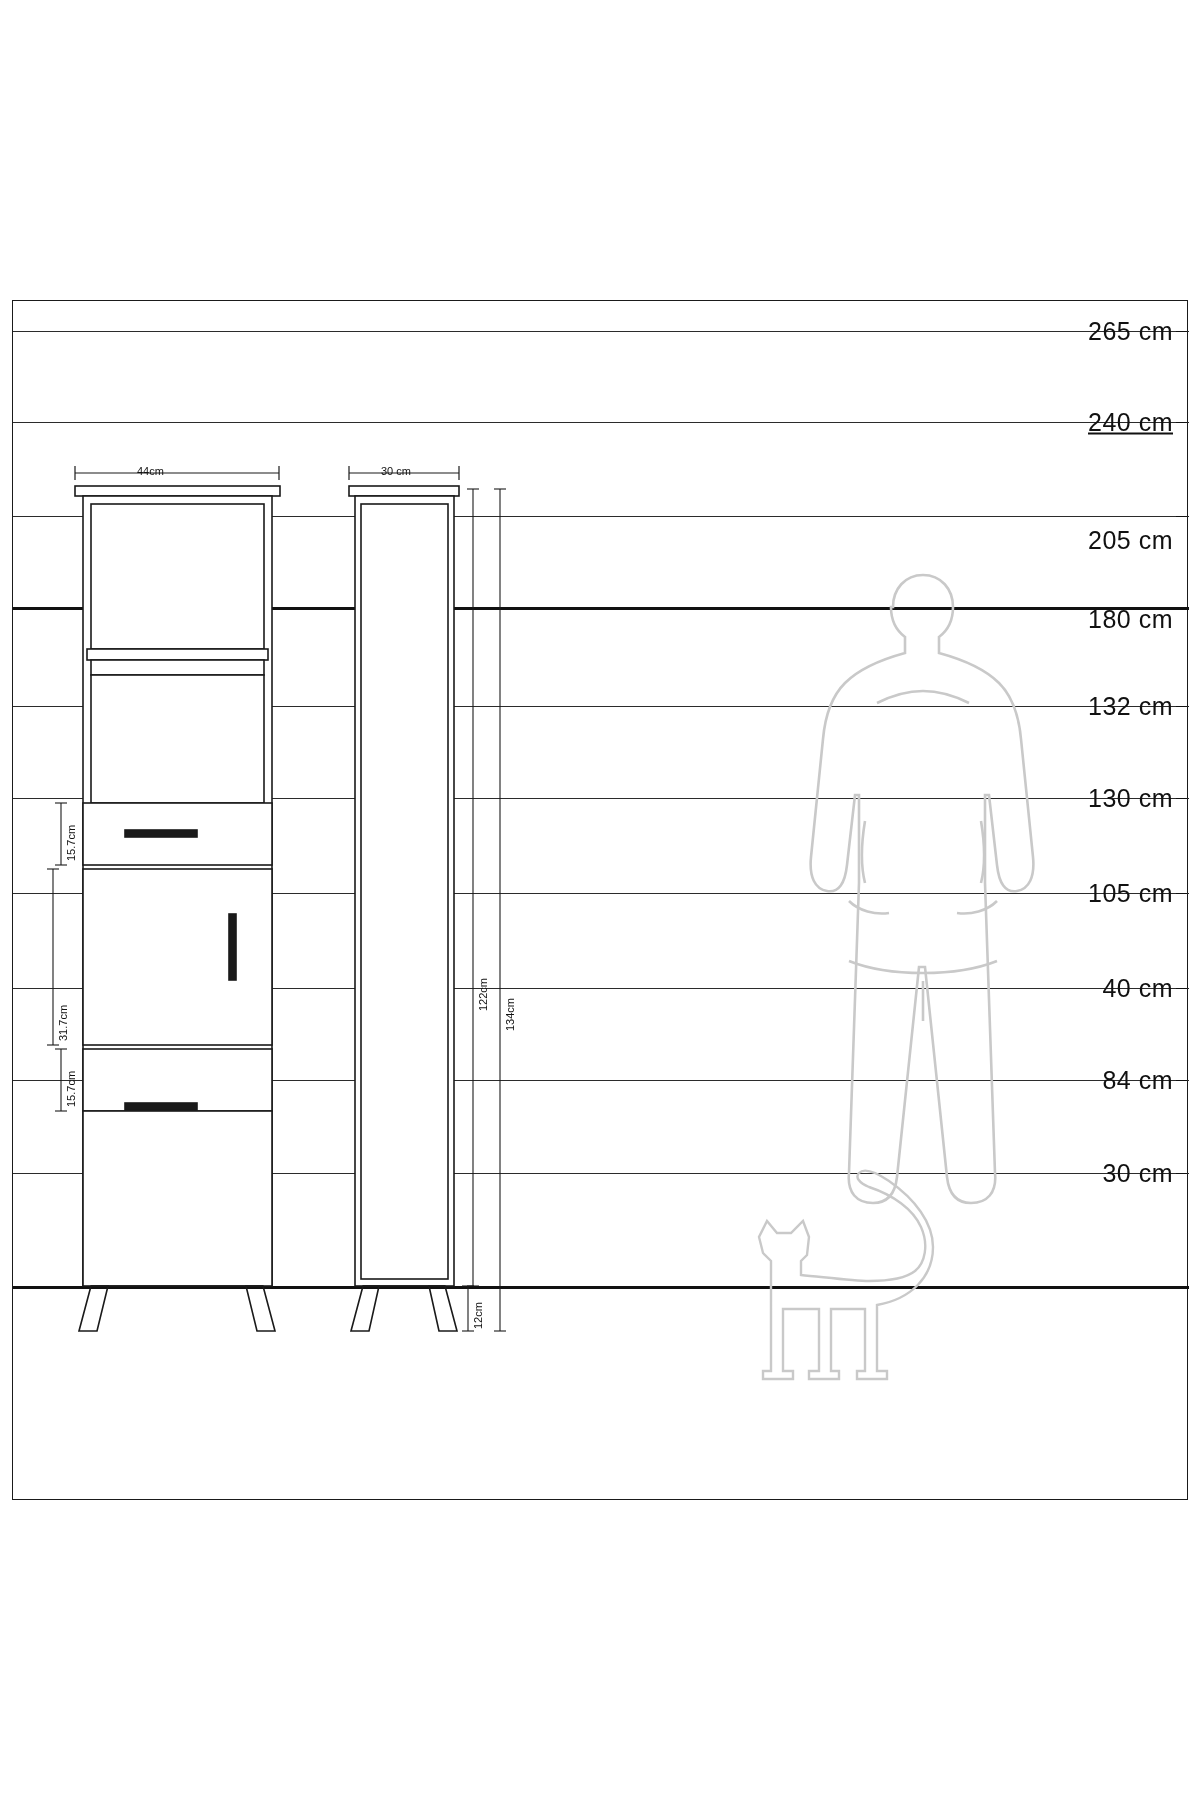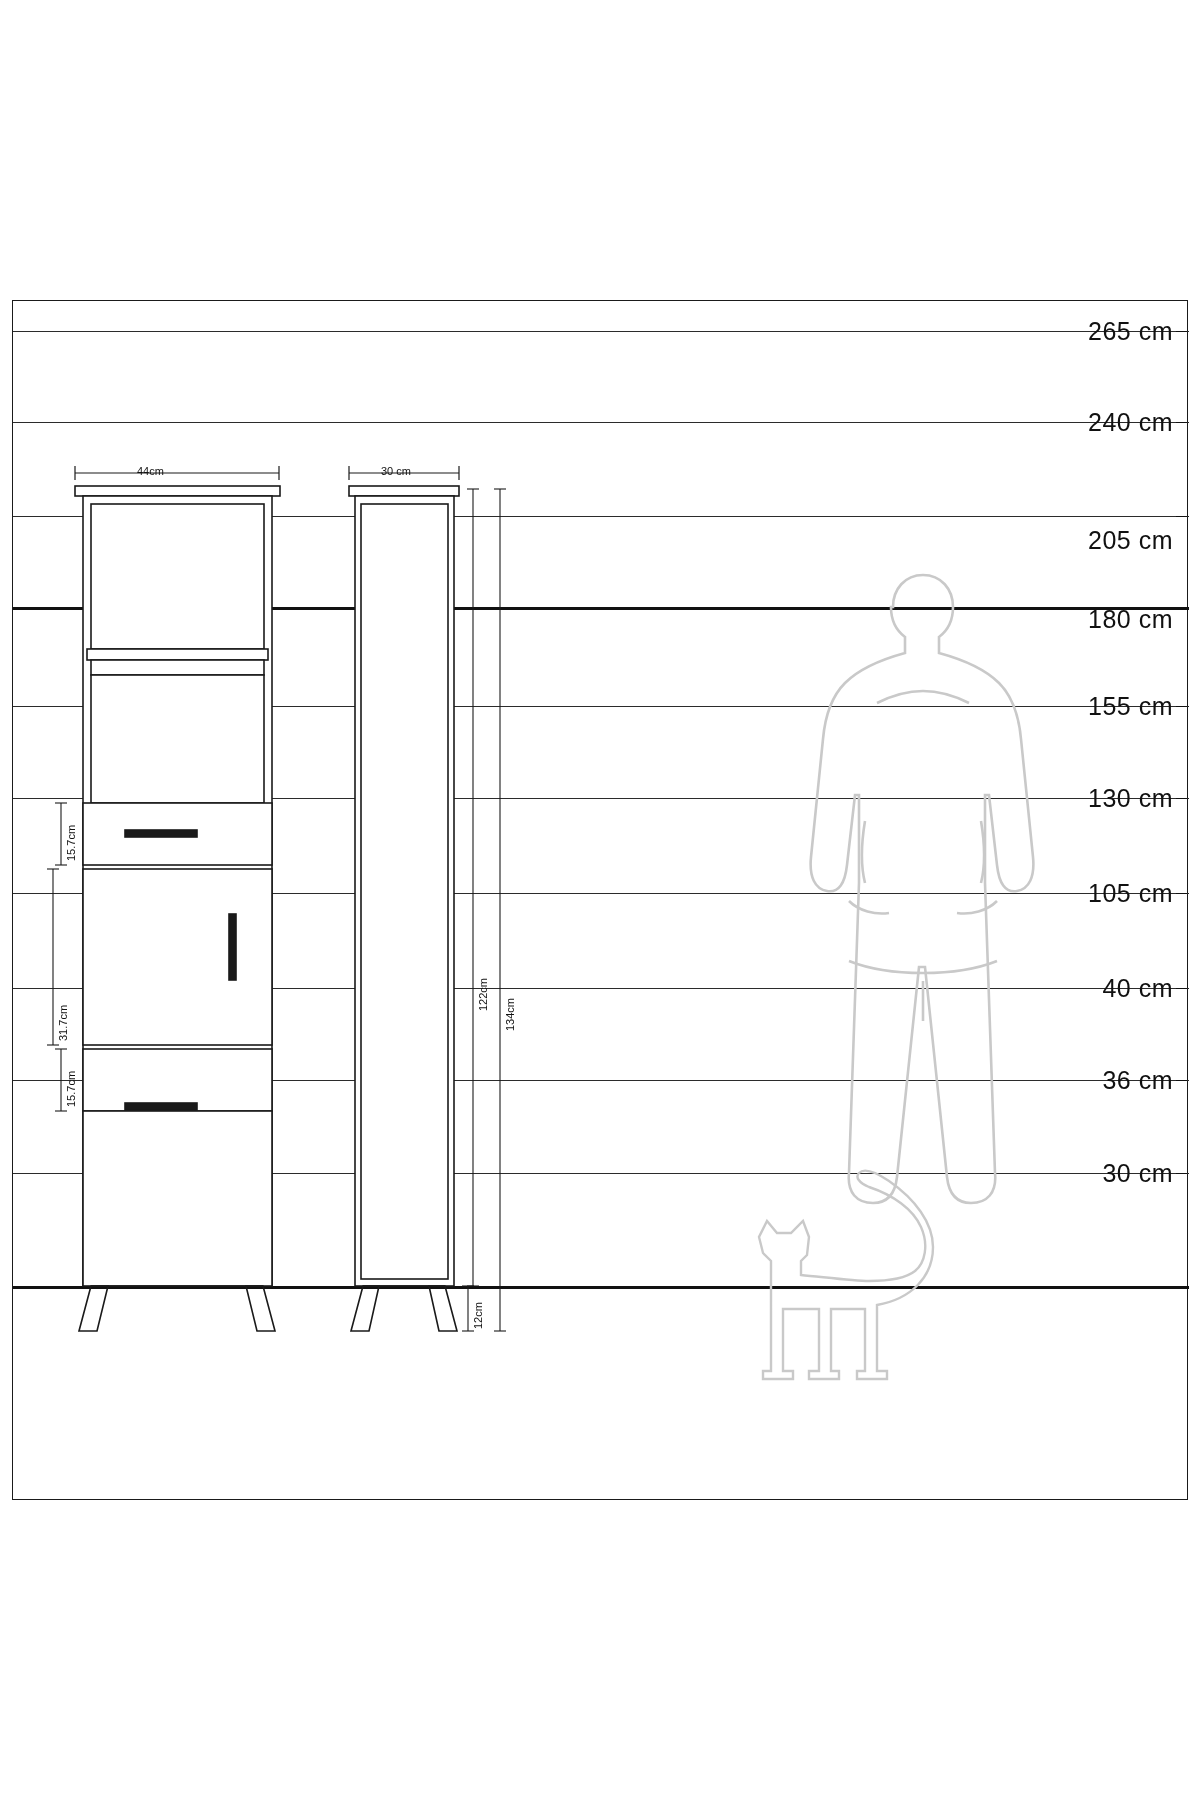--- a/index.html
+++ b/index.html
@@ -81,49 +81,49 @@
 <div id="stage">
 
   <div class="frame">
 
     <div class="rule" style="top:30px;"></div>
     <div class="tickmark" style="top:30px; right:0px;"></div>
     <div class="rule-label" style="top:30px;">265 cm</div>
 
     <div class="rule" style="top:121px;"></div>
     <div class="tickmark" style="top:121px; right:0px;"></div>
-    <div class="rule-label" style="top:121px;">240 cm</div>
+    <div class="rule-label" style="top:121px;text-decoration:underline;">240 cm</div>
 
     <div class="rule" style="top:215px;"></div>
     <div class="tickmark" style="top:215px; right:0px;"></div>
     <div class="rule-label" style="top:215px;margin-top:24px;">205 cm</div>
 
     <div class="rule bold" style="top:306px;"></div>
     <div class="tickmark" style="top:306px; right:0px;"></div>
     <div class="rule-label" style="top:306px;margin-top:12px;">180 cm</div>
 
     <div class="rule" style="top:405px;"></div>
     <div class="tickmark" style="top:405px; right:0px;"></div>
-    <div class="rule-label" style="top:405px;">155 cm</div>
+    <div class="rule-label" style="top:405px;">132 cm</div>
 
     <div class="rule" style="top:497px;"></div>
     <div class="tickmark" style="top:497px; right:0px;"></div>
     <div class="rule-label" style="top:497px;">130 cm</div>
 
     <div class="rule" style="top:592px;"></div>
     <div class="tickmark" style="top:592px; right:0px;"></div>
     <div class="rule-label" style="top:592px;">105 cm</div>
 
     <div class="rule" style="top:687px;"></div>
     <div class="tickmark" style="top:687px; right:0px;"></div>
     <div class="rule-label" style="top:687px;">40 cm</div>
 
     <div class="rule" style="top:779px;"></div>
     <div class="tickmark" style="top:779px; right:0px;"></div>
-    <div class="rule-label" style="top:779px;">36 cm</div>
+    <div class="rule-label" style="top:779px;">84 cm</div>
 
     <div class="rule" style="top:872px;"></div>
     <div class="tickmark" style="top:872px; right:0px;"></div>
     <div class="rule-label" style="top:872px;">30 cm</div>
 
     <div class="rule bold" style="top:985px;"></div>
 
     <svg class="svg-layer" viewBox="0 0 1176 1200" preserveAspectRatio="none">
       <g fill="none" stroke="#1a1a1a" stroke-width="1.6">
 

